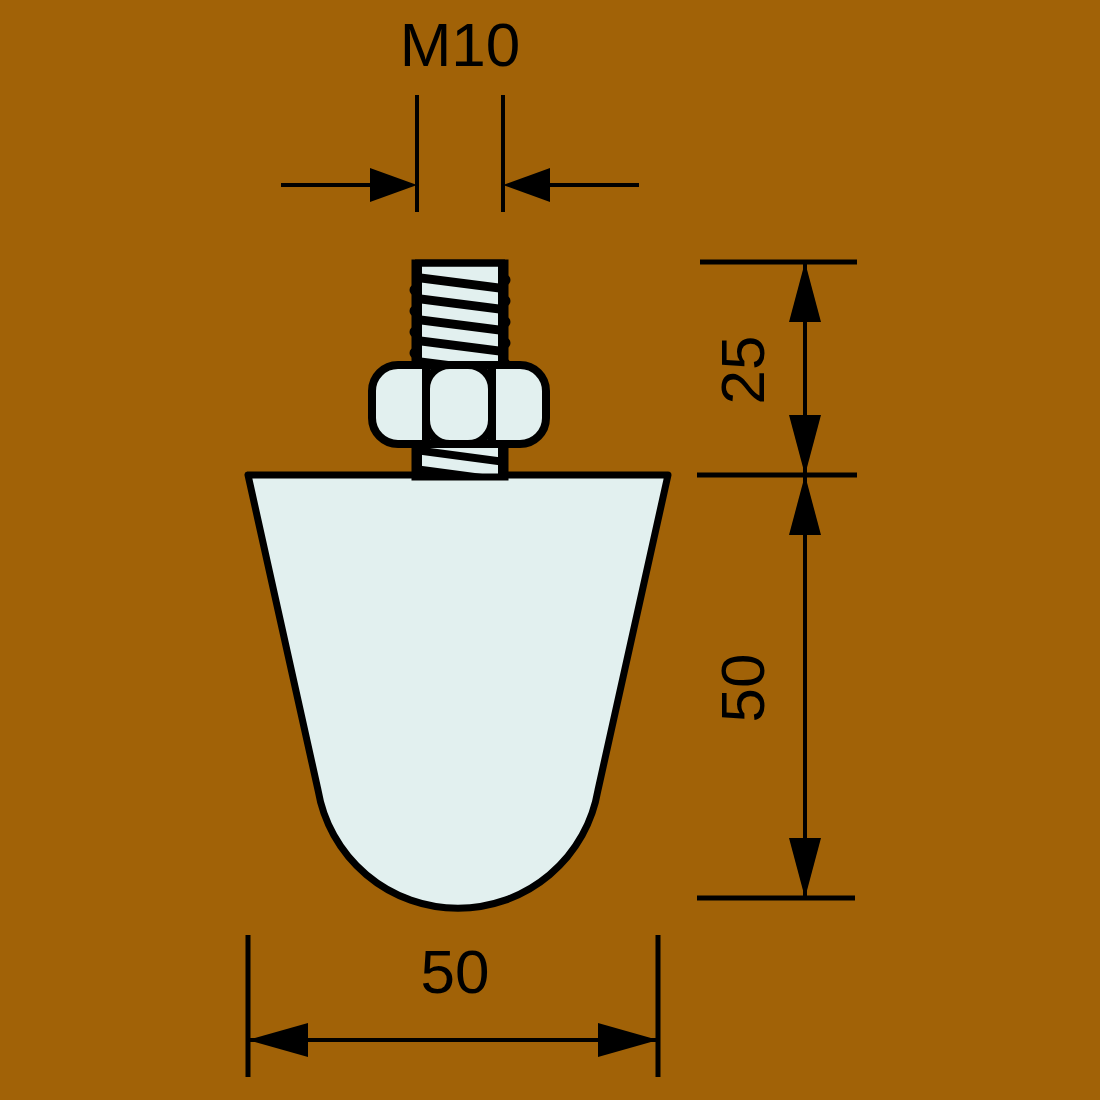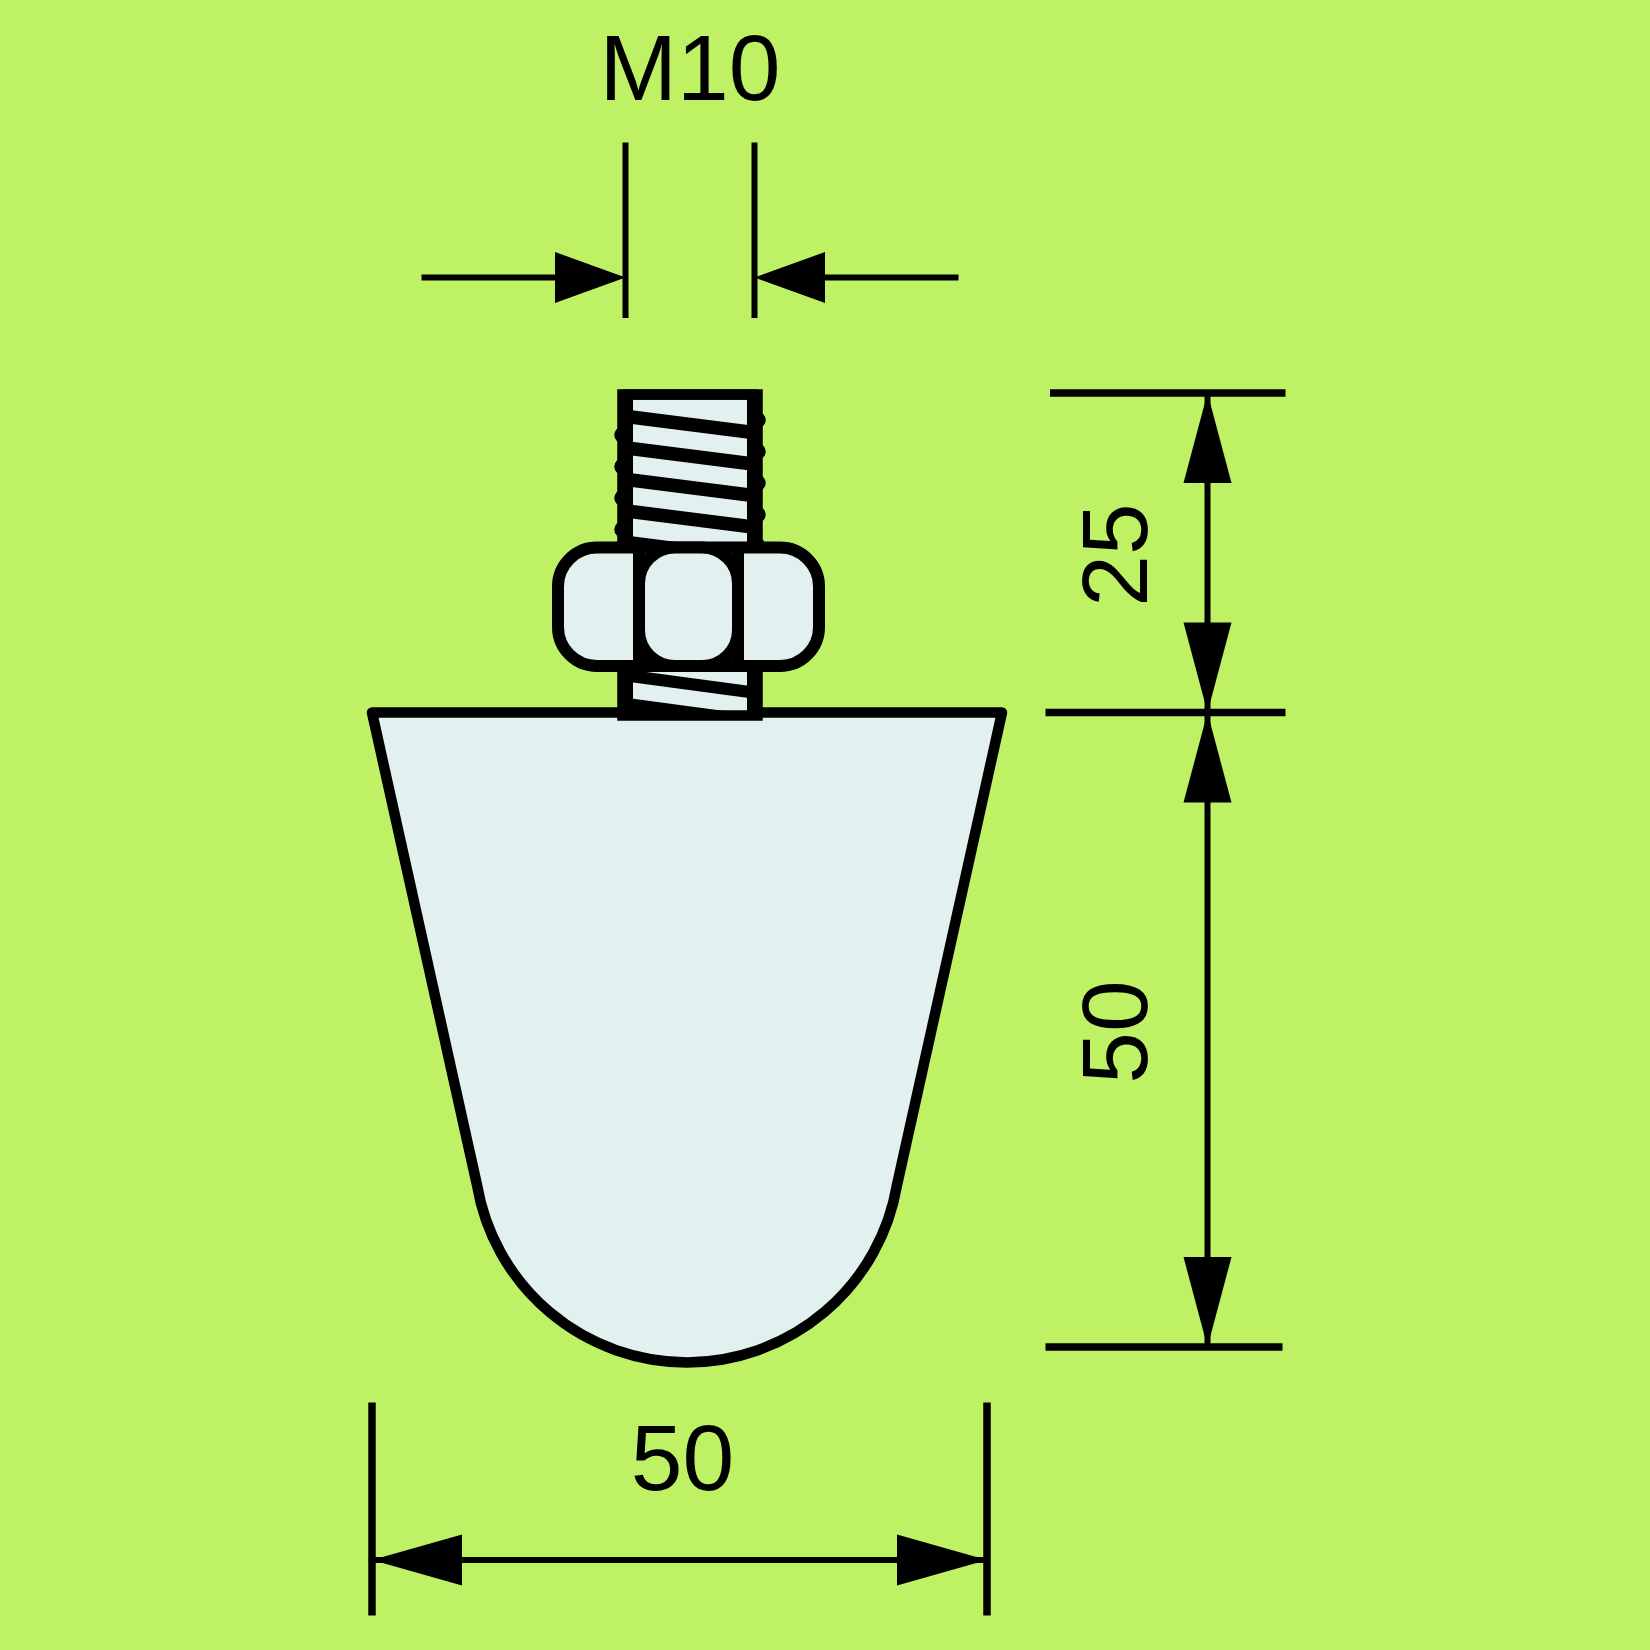--- a/index.html
+++ b/index.html
@@ -8,21 +8,21 @@
     padding: 0;
     background: #ffffff;
   }
   body {
     font-family: "Liberation Sans", sans-serif;
   }
   #drawing-root {
     position: relative;
     width: 1100px;
     height: 1100px;
-    background: #bef264;
+    background: #a16207;
     overflow: hidden;
     text-align: right;
   }
   #drawing-svg {
     position: absolute;
     left: 0;
     top: 0;
     width: 1100px;
     height: 1100px;
     display: block;

